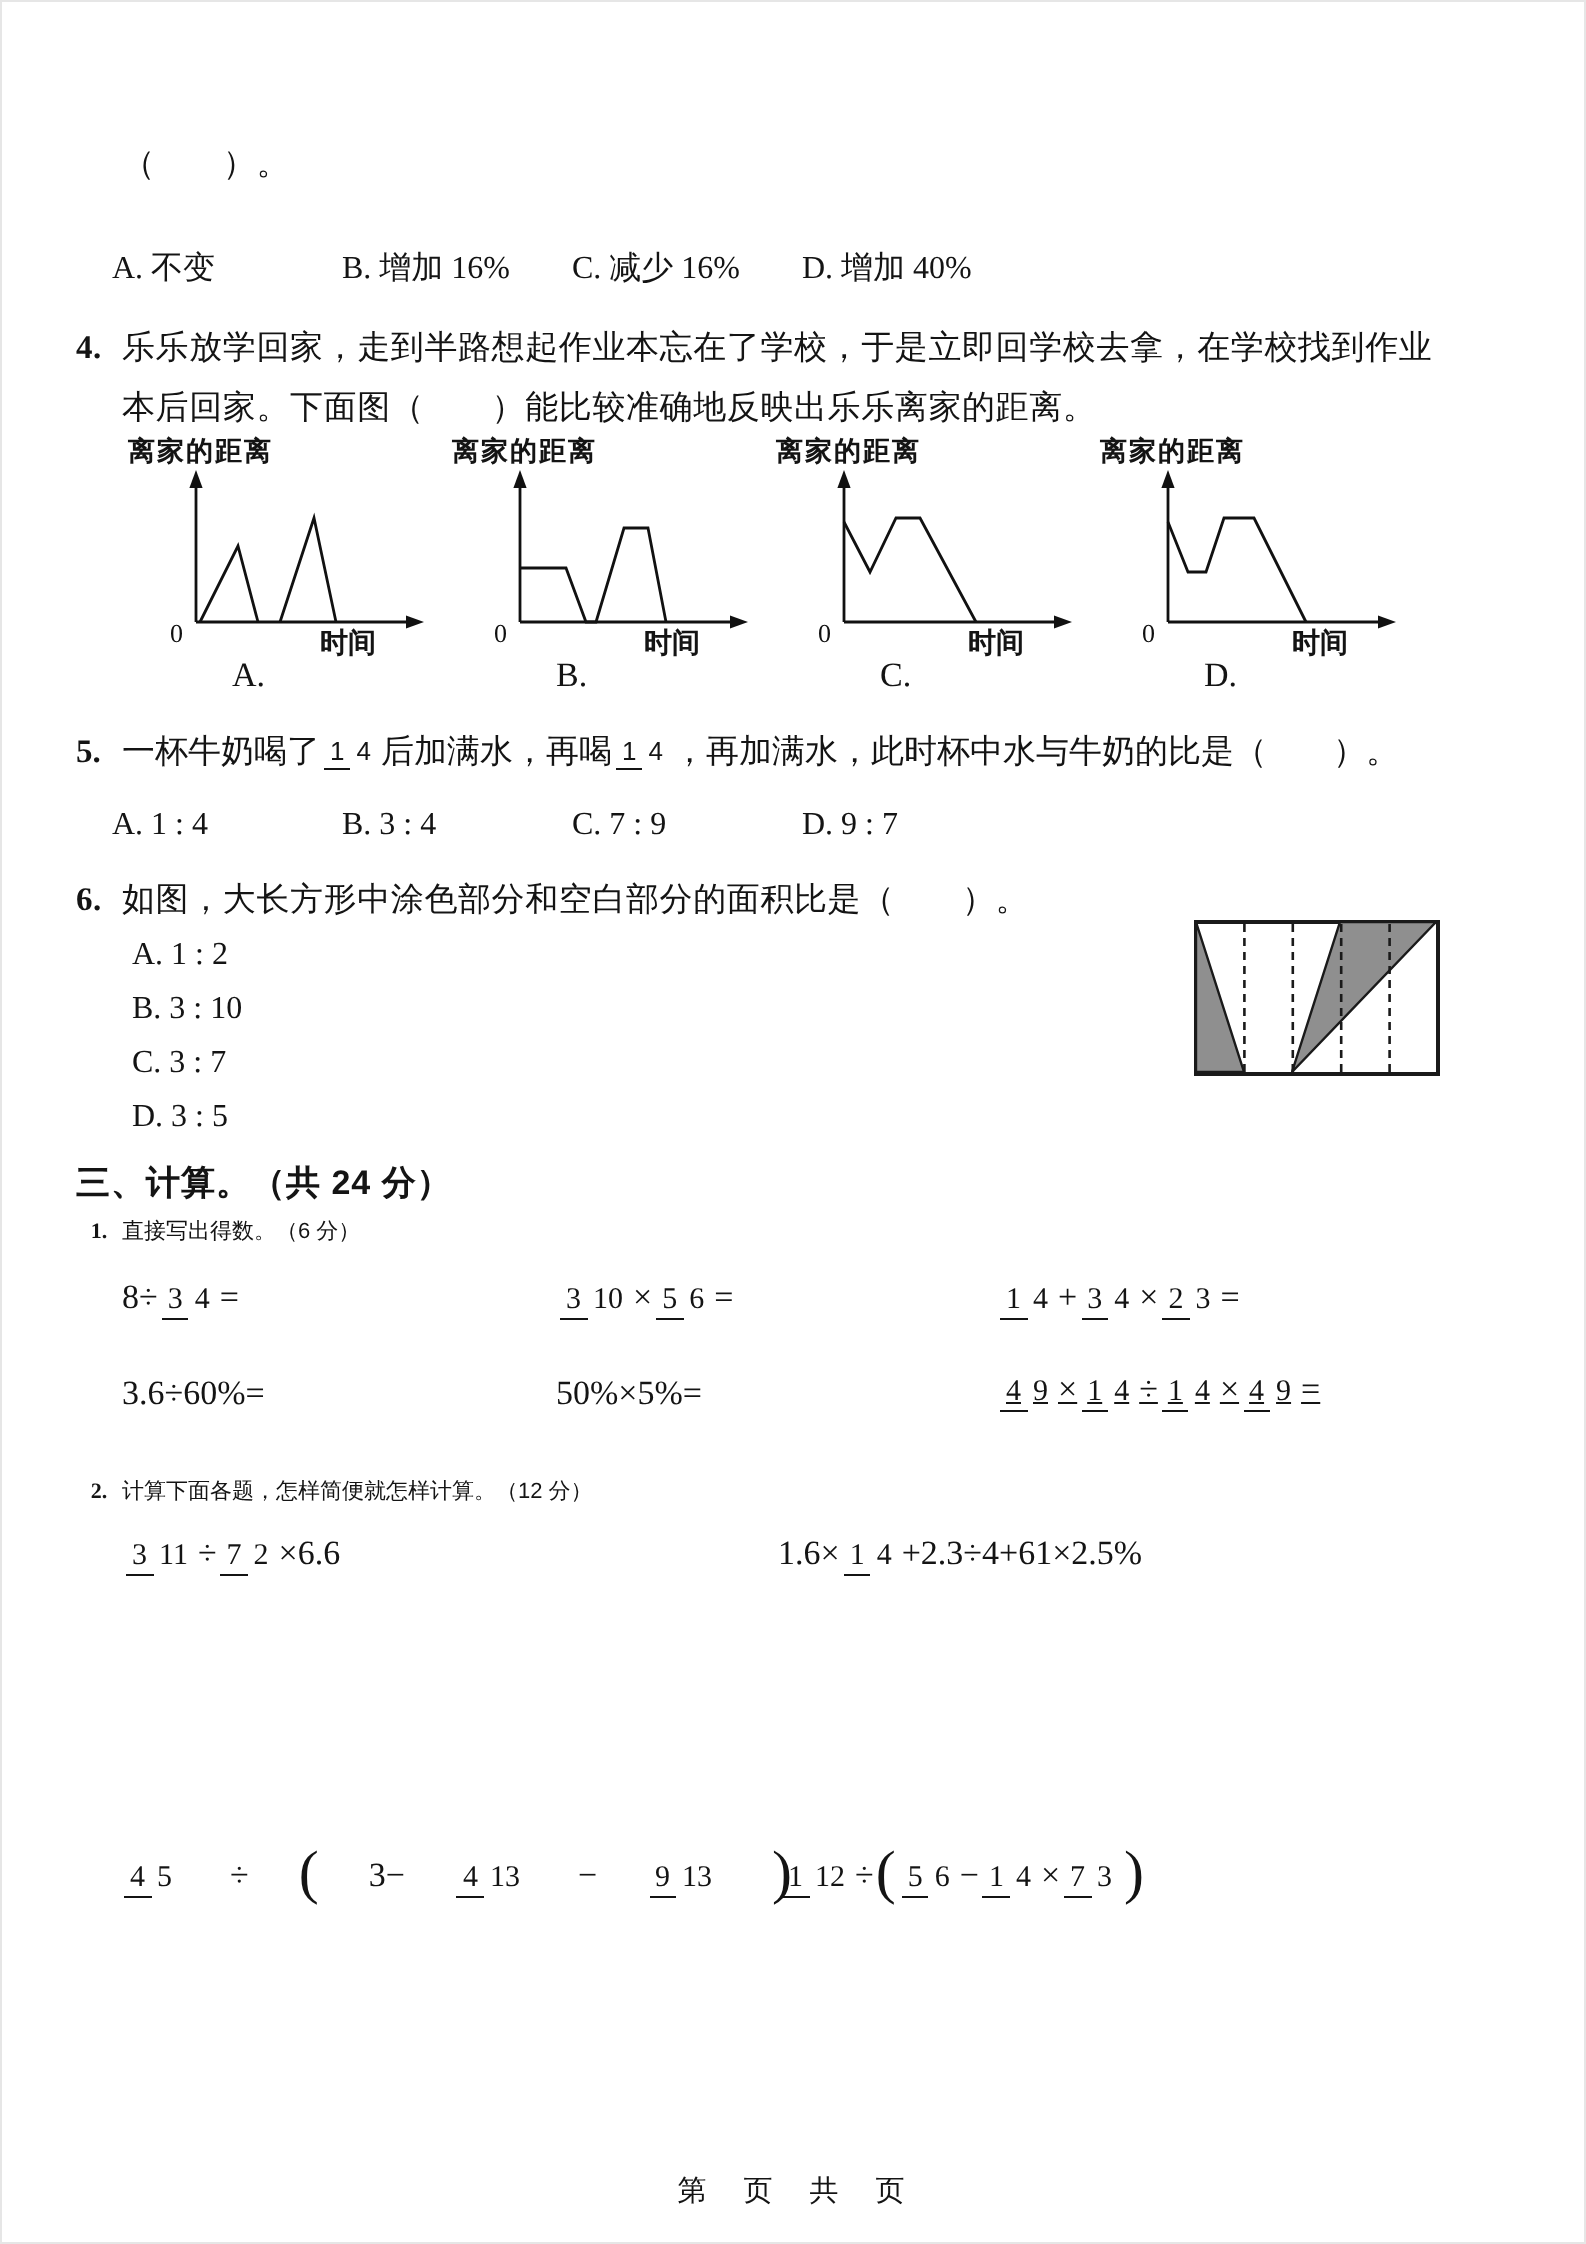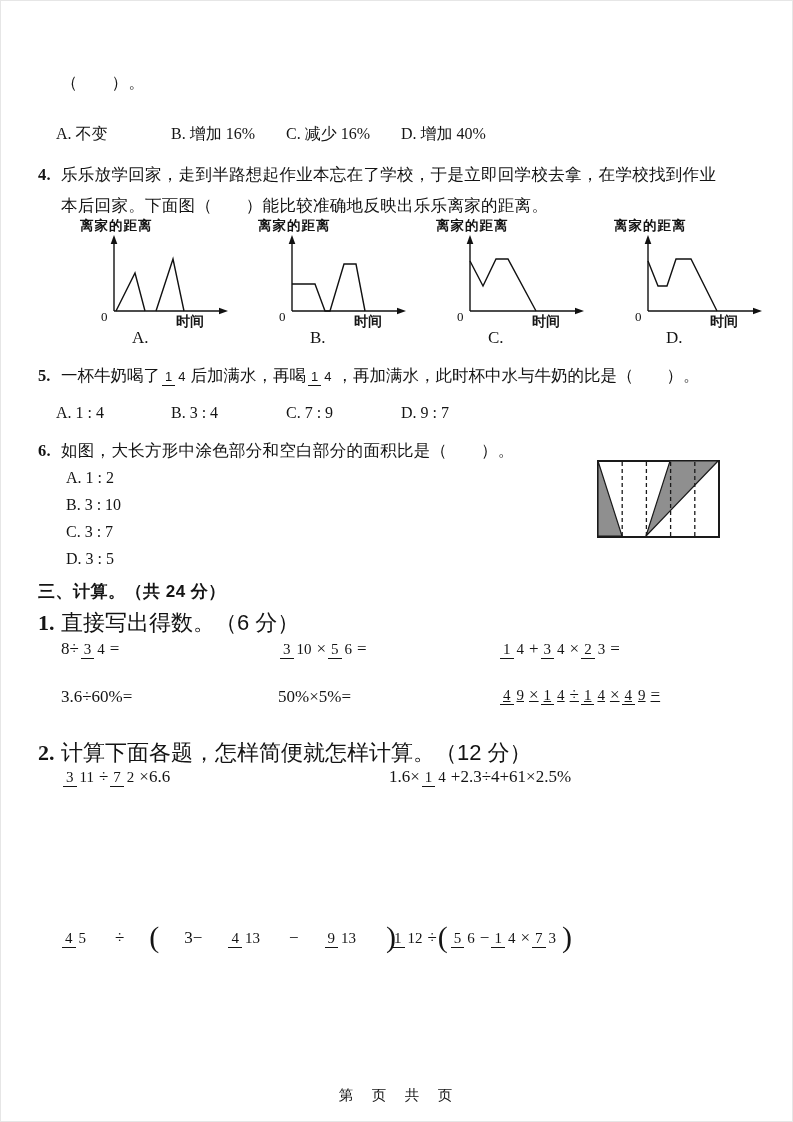--- a/index.html
+++ b/index.html
@@ -11,41 +11,41 @@
   .abs{position:absolute;}
   .qline{font-size:16.5px;line-height:30px;letter-spacing:0.3px;}
   .qnum{display:inline-block;width:23px;font-weight:bold;font-family:"Liberation Serif",serif;font-size:16.5px;}
   .indent{margin-left:23px;}
   .opts{position:absolute;left:55px;white-space:nowrap;font-size:16px;font-family:"Liberation Serif",serif;}
   .opts .opt{display:inline-block;width:115px;}
   .opts .opt:last-child{width:auto;}
   .optcol .opt{display:block;font-size:16px;font-family:"Liberation Serif",serif;line-height:27px;}
   
   .graphs{position:absolute;left:63px;top:215px;display:flex;}
-  .gcell{position:relative;width:162px;height:133px;margin-left:16px;}
+  .gcell{position:relative;width:162px;height:133px;}
   .glabel{position:absolute;left:0;top:1px;font-size:13.5px;font-weight:bold;letter-spacing:1px;}
   .gsvg{position:absolute;left:18px;top:13px;}
   .gx{position:absolute;left:96px;top:97px;font-size:14px;font-weight:bold;}
   .gletter{position:absolute;left:52px;top:112px;font-size:17px;font-family:"Liberation Serif",serif;}
   .ax{stroke:#111;stroke-width:1.4;}
   .af{fill:#111;}
   .gp{fill:none;stroke:#111;stroke-width:1.4;}
   .gz{font-size:13px;font-family:"Liberation Serif",serif;fill:#111;}
   
   .math{font-family:"Liberation Serif",serif;font-size:17px;white-space:nowrap;display:inline-flex;align-items:center;}
   .math>span{display:inline-block;}
   .frac{display:inline-flex;flex-direction:column;align-items:center;line-height:1.05;margin:0 2px;vertical-align:middle;}
   .fn{font-size:15px;padding:0 3px 1px;border-bottom:1.3px solid #141414;}
   .fd{font-size:15px;padding:1px 3px 0;}
   .paren{font-size:30px;font-weight:300;line-height:0;transform:translateY(-1px);margin:0 1px;}
   .small .fn,.small .fd{font-size:13px;}
   .small{font-size:16.5px;}
   
   .sechead{font-size:17px;font-weight:bold;letter-spacing:0.5px;}
-  .subhead{font-size:22px;}
+  .subhead{font-size:11px;text-align:center;}
   .subnum{display:inline-block;width:23px;font-weight:bold;font-family:"Liberation Serif",serif;}
   .footer{position:absolute;left:0;top:1085px;width:100%;text-align:center;font-size:14.5px;letter-spacing:2px;}
   .fig{position:absolute;left:596px;top:459px;}
 </style>
 </head>
 <body>
 
 <div class="page">
 
   <div class="abs" style="left:37px;top:66px;width:730px;">

